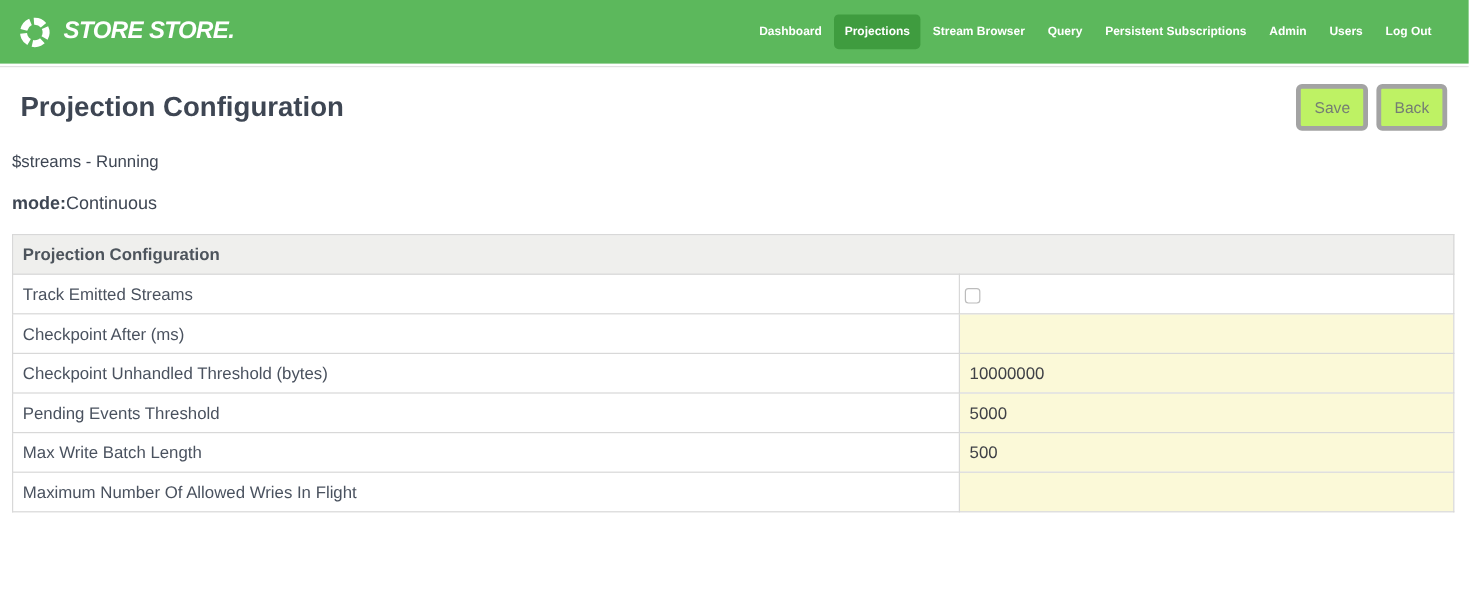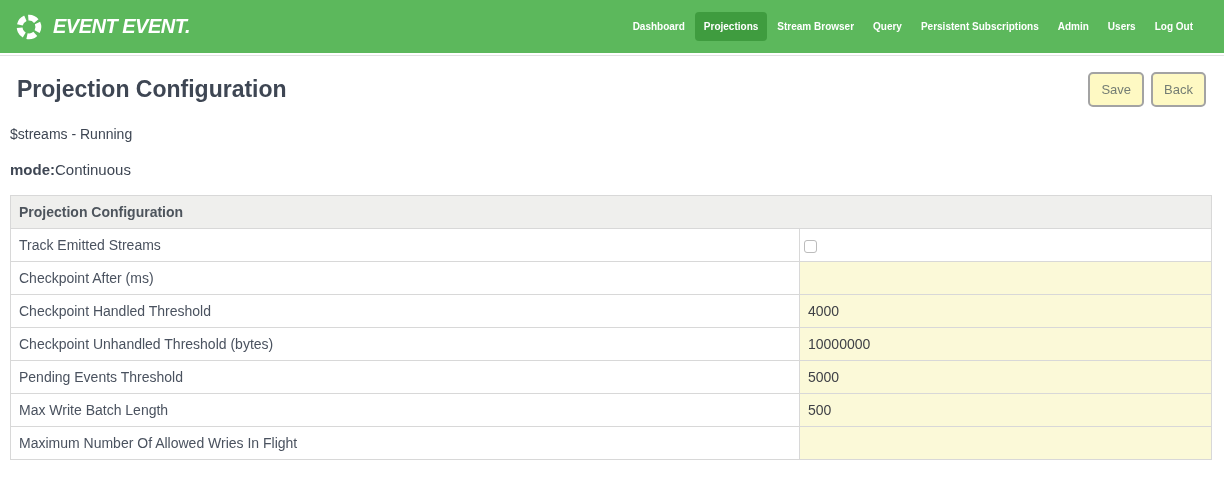--- a/index.html
+++ b/index.html
@@ -16,21 +16,21 @@
   .nav-items { margin-left:auto; display:flex; align-items:center; }
   .nav-item { color:#fff; font-weight:bold; font-size:10px; padding:9px 9px;
               margin-left:1px; white-space:nowrap; cursor:pointer; }
   .nav-item.active { background:#3f9c3f; border-radius:4px; }
   .navbar-underline { height:3px; border-bottom:1px solid #e2e2e2; }
 
   
   .page-header { display:flex; align-items:center; margin:16px 18px 0 17px; height:34px; }
   .page-title { font-size:23px; font-weight:bold; color:#3e4653; }
   .header-buttons { margin-left:auto; display:flex; gap:7px; }
-  .btn { background:#fef9c3; border:2px solid #a3a3a3; color:#747d74; font-size:13px;
+  .btn { background:#bef264; border:4px solid #a3a3a3; color:#747d74; font-size:13px;
          font-family:"Liberation Sans", sans-serif; padding:8px 11px;
          border-radius:5px; cursor:pointer; }
 
   
   .status-line { margin:20px 0 0 10px; font-size:14px; font-weight:normal; color:#3e4653; }
   .mode-line   { margin:19px 0 0 10px; font-size:15px; color:#3e4653; }
   .mode-label  { font-weight:bold; }
 
   
   .config-table { margin:17px 10px 0 10px; width:1202px; border-collapse:collapse;
@@ -54,21 +54,21 @@
 </head>
 <body>
 
 <nav class="navbar">
   <div class="brand">
     <span class="brand-icon">
       <svg width="30" height="30" viewBox="0 0 32 32">
         <circle cx="16" cy="16" r="10" fill="none" stroke="#ffffff" stroke-width="6.2" stroke-dasharray="9.5 3.1" transform="rotate(-25 16 16)"></circle>
       </svg>
     </span>
-    <span class="brand-text">EVENT EVENT.</span>
+    <span class="brand-text">STORE STORE.</span>
   </div>
   <div class="nav-items" id="nav-items">
       <div class="nav-item">Dashboard</div>
       <div class="nav-item active">Projections</div>
       <div class="nav-item">Stream Browser</div>
       <div class="nav-item">Query</div>
       <div class="nav-item">Persistent Subscriptions</div>
       <div class="nav-item">Admin</div>
       <div class="nav-item">Users</div>
       <div class="nav-item">Log Out</div>
@@ -98,26 +98,20 @@
         <td class="label-cell">Track Emitted Streams</td>
         <td class="value-cell cb-cell"><span class="cb unchecked"></span></td>
       </tr>
       <tr>
         <td class="label-cell">Checkpoint After (ms)</td>
         <td class="value-cell">
           <input class="cell-input" type="text" style="">
         </td>
       </tr>
       <tr>
-        <td class="label-cell">Checkpoint Handled Threshold</td>
-        <td class="value-cell">
-          <input class="cell-input" type="text" value="4000" style="">
-        </td>
-      </tr>
-      <tr>
         <td class="label-cell">Checkpoint Unhandled Threshold (bytes)</td>
         <td class="value-cell">
           <input class="cell-input" type="text" value="10000000" style="">
         </td>
       </tr>
       <tr>
         <td class="label-cell">Pending Events Threshold</td>
         <td class="value-cell">
           <input class="cell-input" type="text" value="5000" style="">
         </td>

